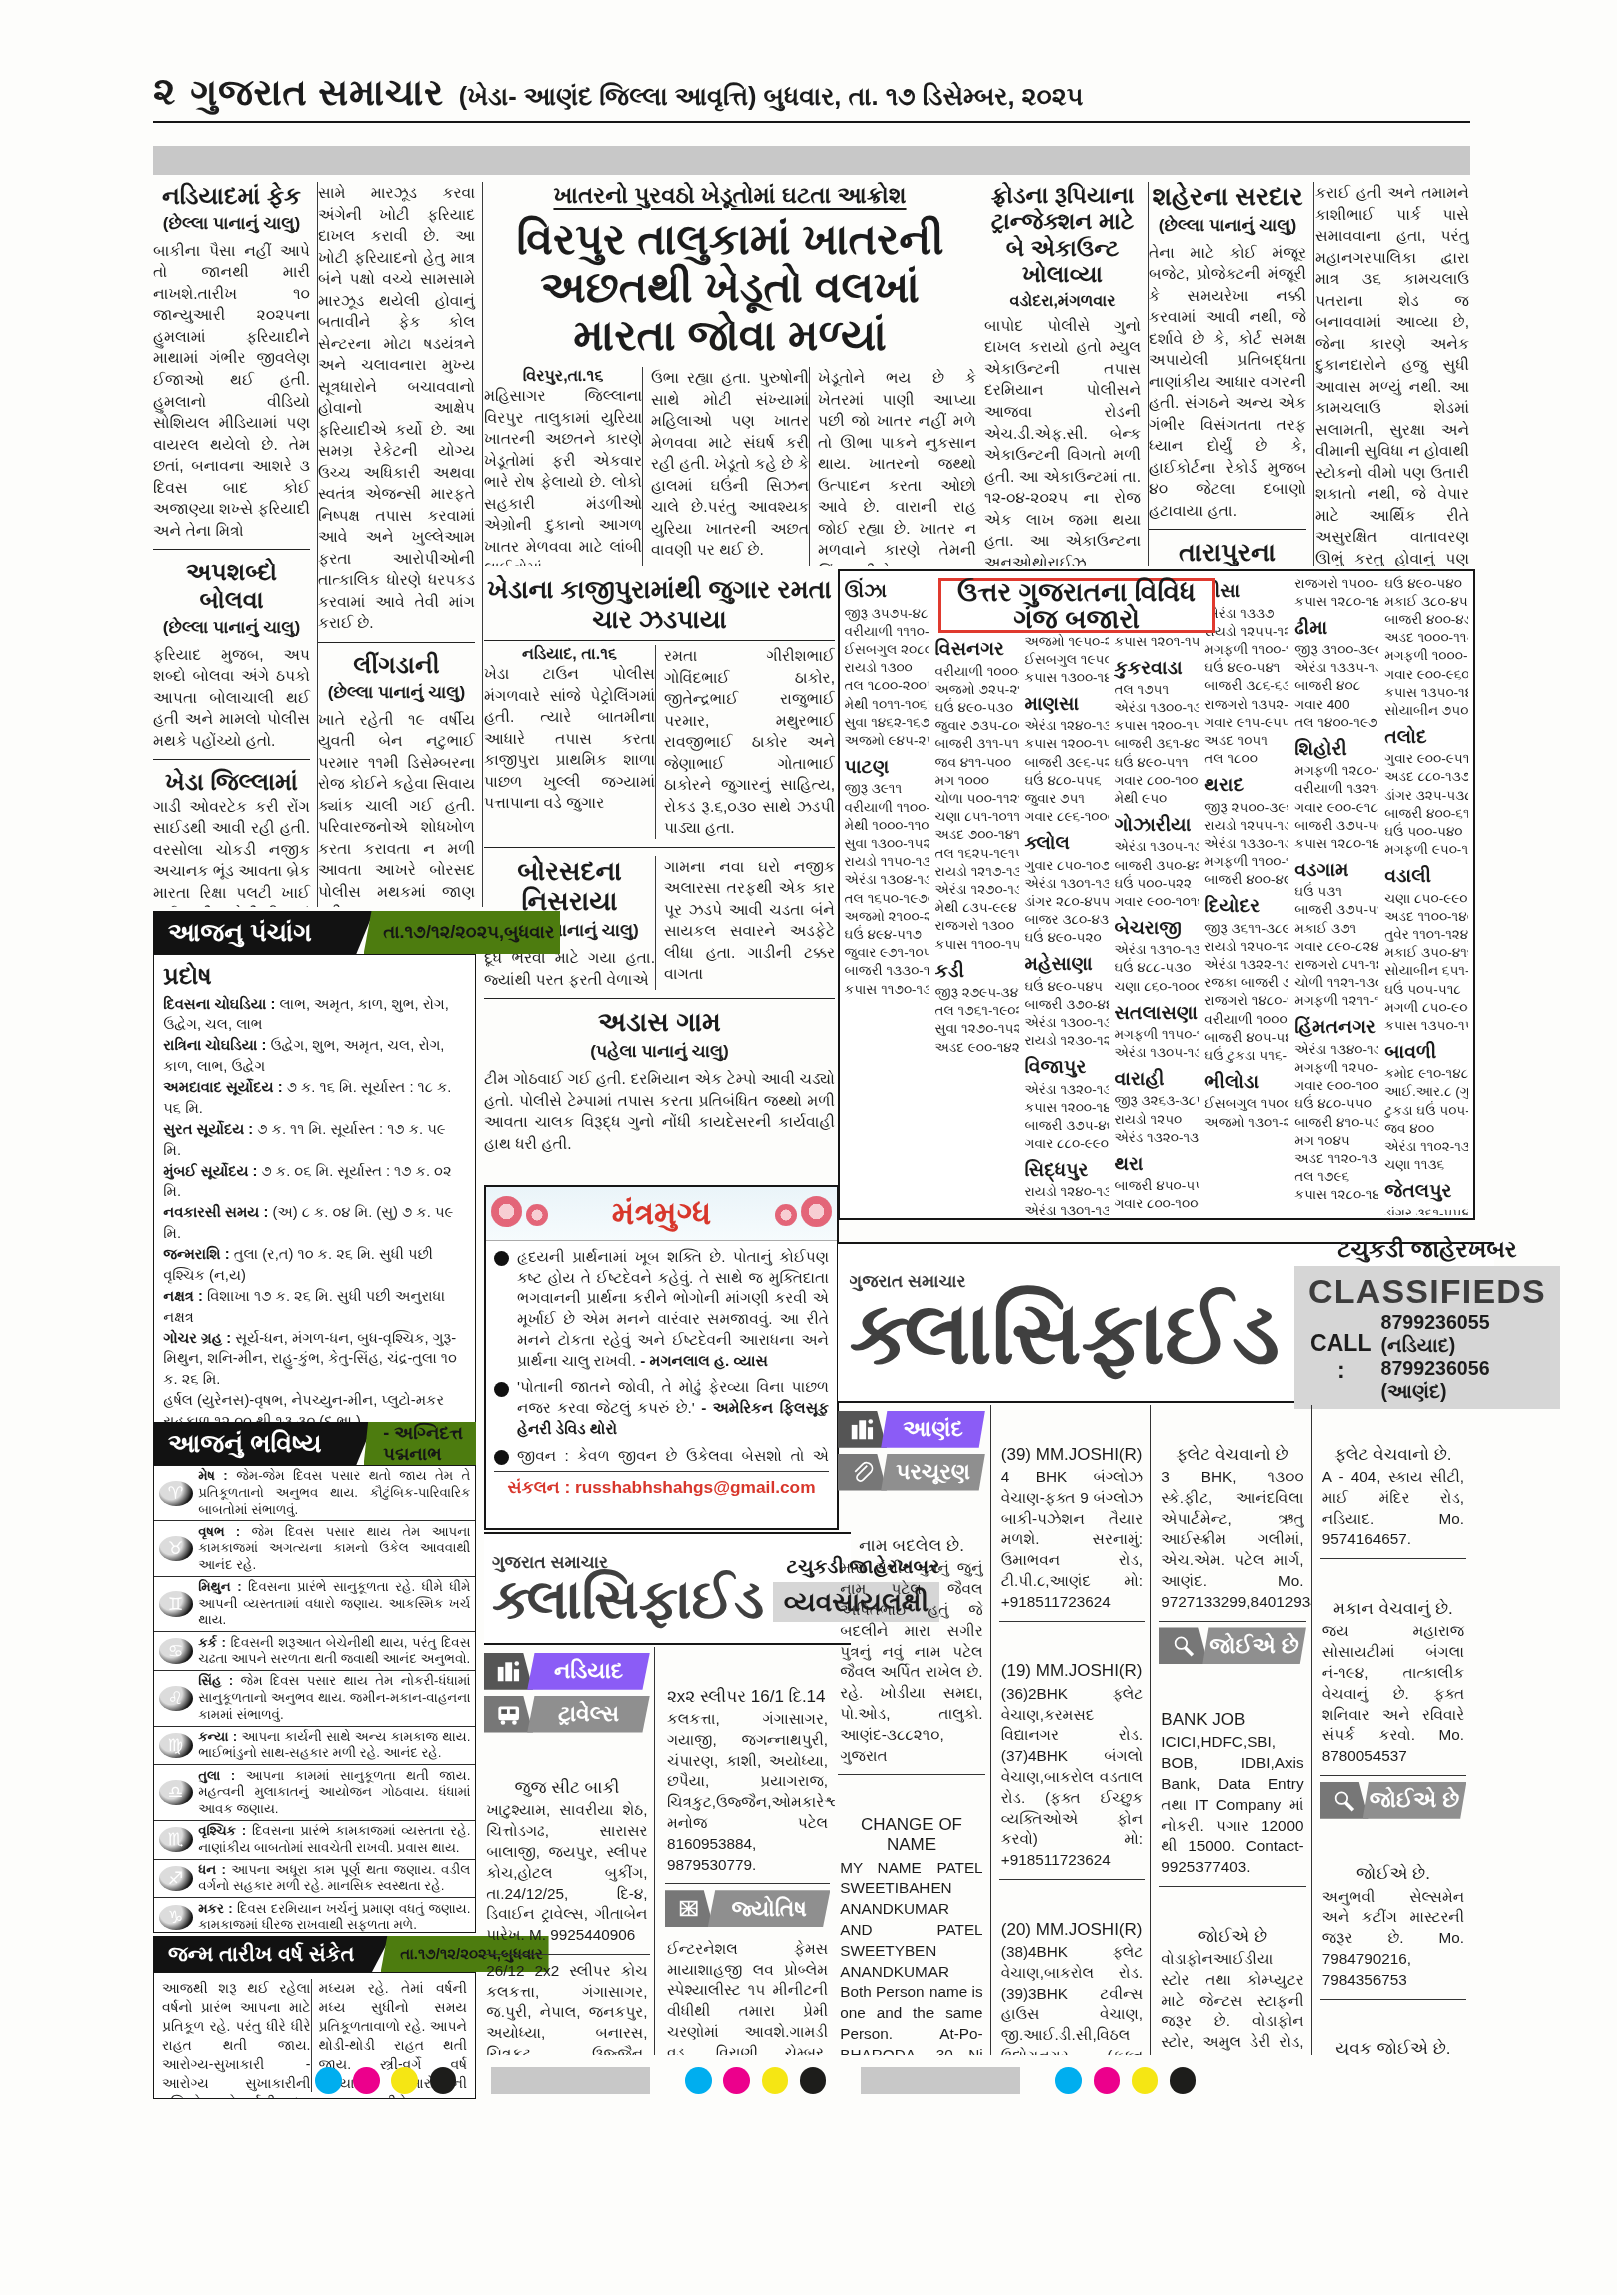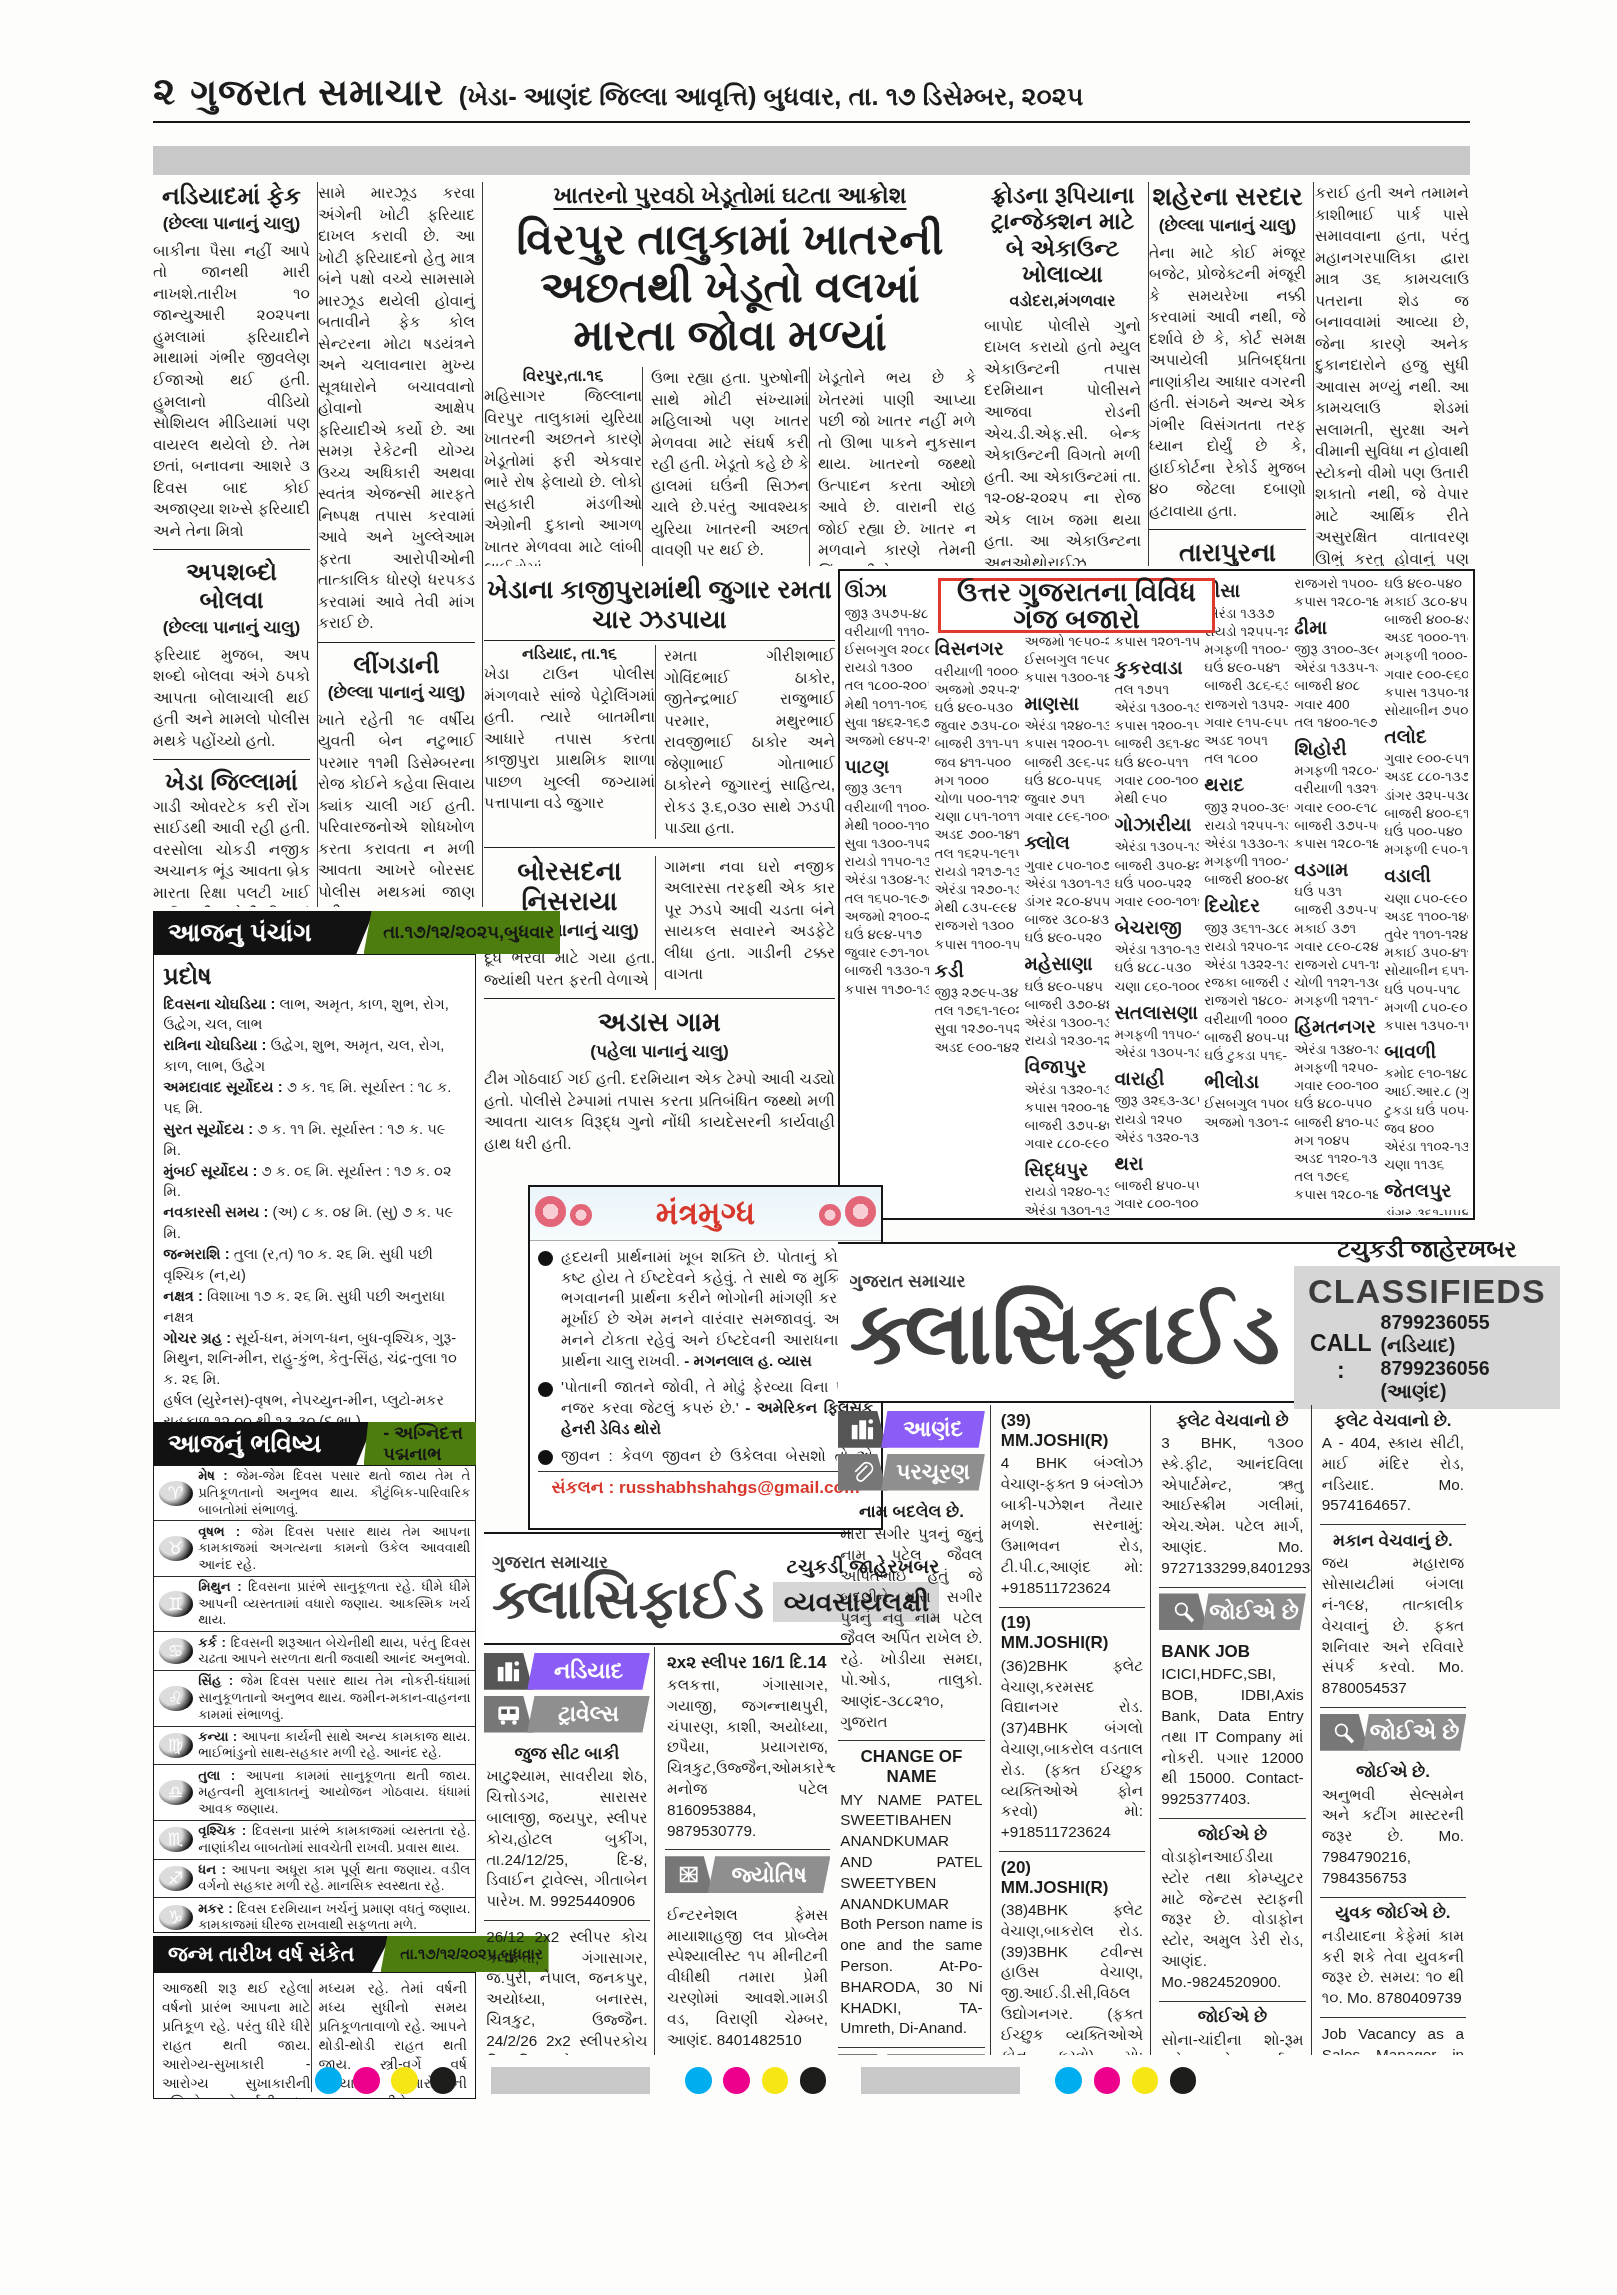--- a/index.html
+++ b/index.html
@@ -42,21 +42,21 @@
   .pline .k{font-weight:700;}
   
   .zrow{display:flex;border-bottom:1.2px solid #2c2c2c;align-items:center;}
   .zrow:last-child{border-bottom:none;}
   .zicon{width:43px;min-width:43px;height:34px;display:flex;align-items:center;justify-content:center;}
   .zball{width:34px;height:25.4px;border-radius:50%;background:radial-gradient(circle at 35% 30%,#dcdcdc 0 40%,#161616 75%);color:#fff;
      display:flex;align-items:center;justify-content:center;font-size:17.3px;}
   .ztxt{font-size:13.3px;line-height:1.25;text-align:justify;padding:2.3px 4.6px 2.3px 1.2px;}
   .ztxt .zn{font-weight:800;}
   
-  #mantra-box{border:2.3px solid #161616;background:#fff;margin-left:44px;}
+  #mantra-box{border:2.3px solid #161616;background:#fff;}
   #mantra-head{height:53px;background:linear-gradient(#eaf4f9,#f6fbfd);border-bottom:1.2px solid #aaa;position:relative;display:flex;align-items:center;justify-content:center;}
   #mantra-title{font-size:32px;font-weight:800;color:#d8372c;}
   .flower{position:absolute;width:31px;height:31px;border-radius:50%;background:radial-gradient(circle at 50% 50%,#f8c9cf 0 35%,#e2556a 36% 70%,#c8354e 71%);opacity:.9;}
   .mitem{display:flex;gap:8px;font-size:15.3px;line-height:1.36;text-align:justify;margin:5.8px 8px;}
   .mitem .dot{min-width:15px;height:15px;border-radius:50%;background:#111;margin-top:4.6px;}
   .mauth{font-weight:800;}
   #mantra-foot{border-top:1.7px solid #333;margin:4.6px 8px 5.8px;padding-top:5.8px;text-align:center;color:#d8372c;font-weight:800;font-size:17.3px;}
   
   .cl-banner{border-top:2.9px solid #161616;border-bottom:2.9px solid #161616;background:#fff;display:flex;}
   .cl-left .gs{font-size:17.3px;font-weight:800;color:#3c3c3c;}
@@ -65,21 +65,21 @@
   .badge{display:flex;align-items:center;height:37px;margin:5.8px 0;}
   .badge .ic{width:49px;height:37px;background:#555;color:#fff;display:flex;align-items:center;justify-content:center;
      clip-path:polygon(0 0,80% 0,100% 100%,0 100%);}
   .badge .lb{flex:1;height:37px;display:flex;align-items:center;justify-content:center;font-size:22px;font-weight:800;color:#fff;
      clip-path:polygon(6% 0,100% 0,94% 100%,0 100%);margin-left:-5.8px;}
   .badge.dark .lb{background:#8b5cf6;}
   .badge.gray .lb{background:#8f8f8f;}
   .badge.gray .ic{background:#777;}
   .ad{border-bottom:1.2px solid #333;padding:5.8px 2.3px 8px;}
   .ad:last-child{border-bottom:none;}
-  .ad .ah{font-weight:700;font-size:17px;margin-bottom:2.3px;}
+  .ad .ah{font-weight:400;font-size:17px;margin-bottom:2.3px;margin-top:34px;}
   .ad .at{font-size:15.3px;line-height:1.36;text-align:justify;}
   .adcol{overflow:hidden;}
   
   .dotrow{display:flex;gap:11.6px;align-items:center;}
   .cdot{width:26.6px;height:26.6px;border-radius:50%;}
   .gbar{height:26.6px;background:#c8c8c8;}
   svg{display:block;}
 </style>
 </head>
 <body>

